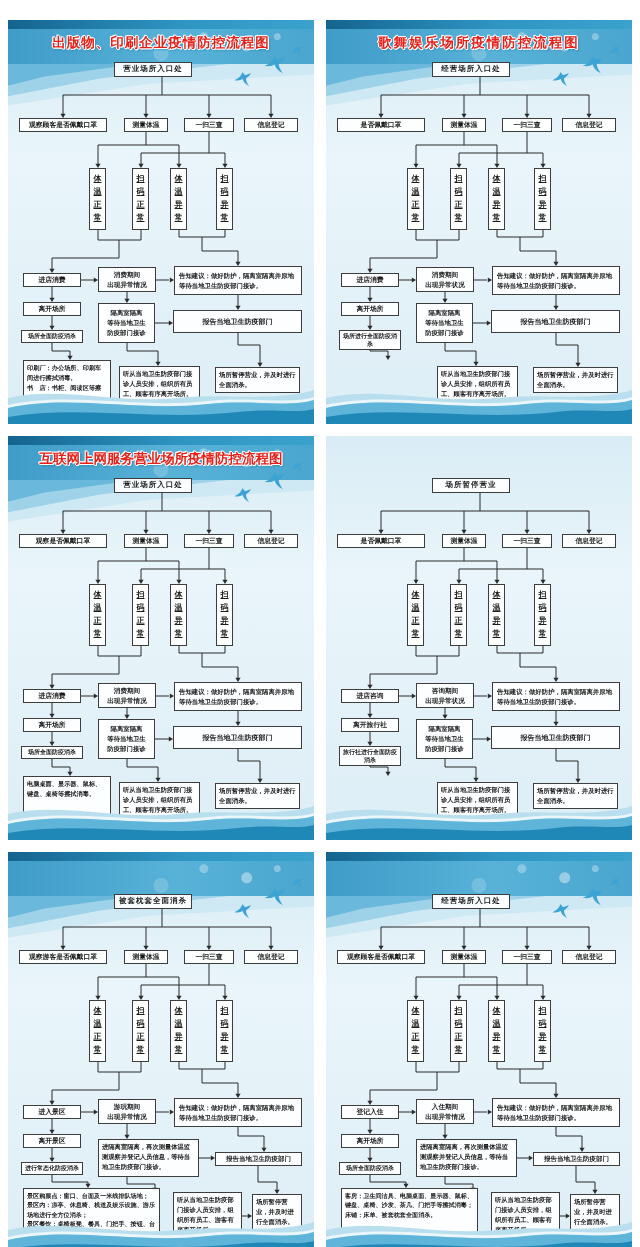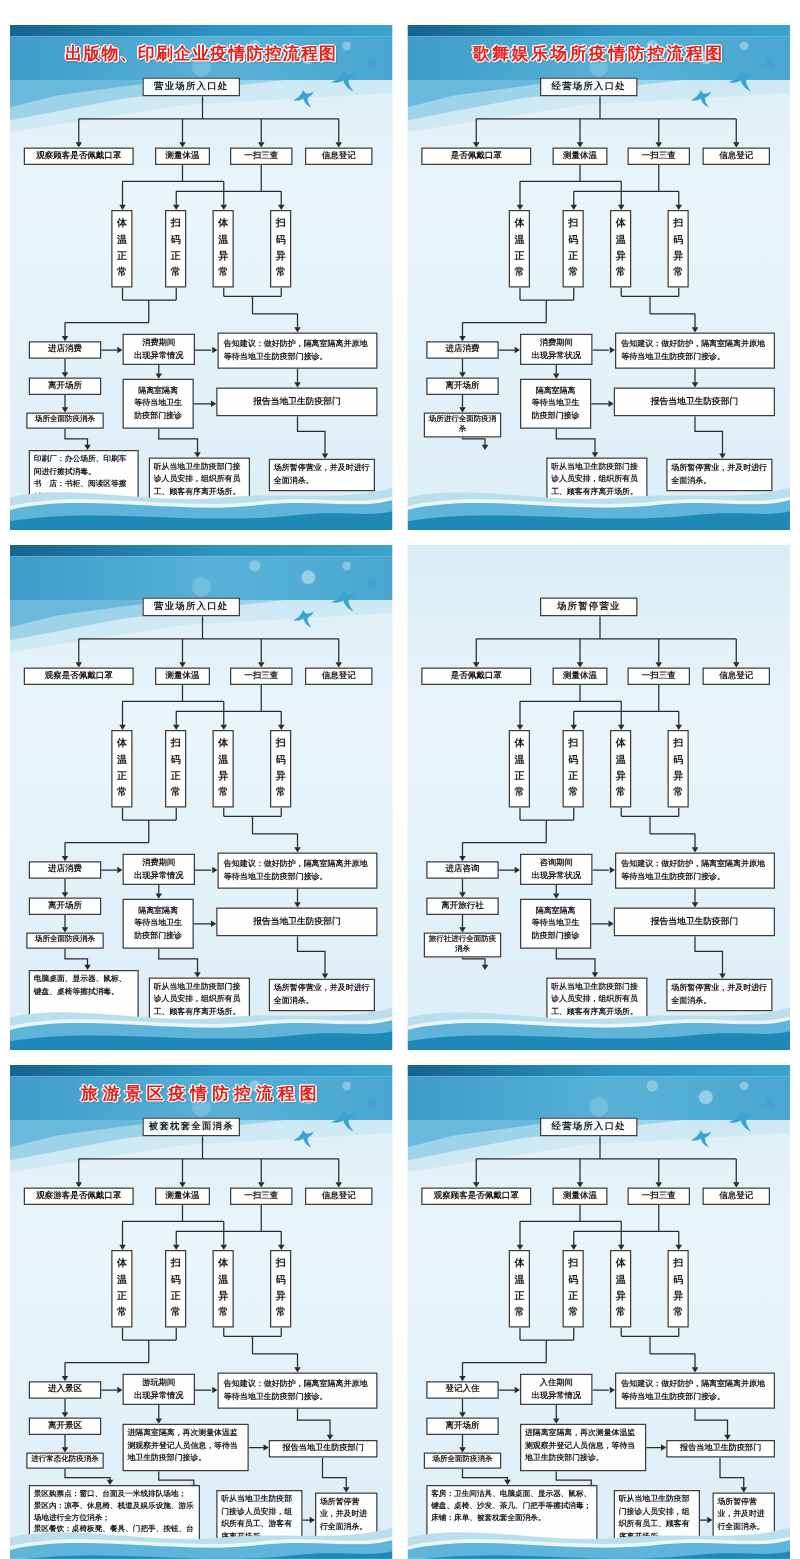--- a/index.html
+++ b/index.html
@@ -44,21 +44,21 @@
   .bx{position:absolute;background:rgba(255,255,255,.93);border:1px solid #3d3d3d;
       color:#1b1b1b;font-weight:bold;box-sizing:border-box;display:flex;
       align-items:center;justify-content:center;text-align:center;line-height:1.35;}
   .bx-entry{left:106px;top:42px;width:78px;height:15px;font-size:7.5px;letter-spacing:1px;}
   .bx-check{top:98px;height:14px;font-size:6.8px;padding:0 2px;}
   .c1{left:11px;width:88px;}
   .c2{left:116px;width:44px;}
   .c3{left:176px;width:50px;}
   .c4{left:236px;width:54px;}
   .bx-stat{top:148px;width:17px;height:62px;font-size:8px;line-height:1.62;
-           word-break:break-all;padding-top:4px;align-items:flex-start;}
+           word-break:break-all;padding-top:4px;align-items:flex-start;text-decoration:underline;}
   .sA{left:81px;} .sB{left:124px;} .sC{left:162px;} .sD{left:208px;}
   .bx-left1{left:15px;top:253px;width:58px;height:14px;font-size:6.8px;}
   .bx-left2{left:15px;top:282px;width:58px;height:14px;font-size:6.8px;}
   .bx-left3{left:13px;top:310px;width:62px;min-height:13px;font-size:6px;padding:1px;}
   .bx-mid1{left:90px;top:247px;width:58px;height:25px;font-size:6.6px;white-space:pre-line;line-height:1.5;}
   .bx-right1{left:166px;top:246px;width:128px;min-height:29px;font-size:6.4px;text-align:left;
              justify-content:flex-start;padding:2px 4px;line-height:1.55;}
   .layout-a .bx-mid2{left:90px;top:283px;width:57px;height:40px;font-size:6.4px;white-space:pre-line;line-height:1.6;}
   .layout-a .bx-report{left:165px;top:290px;width:129px;height:23px;font-size:7px;}
   .layout-a .bx-mid3{left:111px;top:346px;width:81px;min-height:32px;font-size:6.3px;text-align:left;
@@ -280,20 +280,21 @@
       <path fill="#2088b7" d="M0,39 C70,27 150,43 230,34 C262,30 288,36 306,31 L306,46 L0,46 Z"></path>
     </svg>
   </section>
     <section class="panel layout-a" style="--ts: 0px;">
     <div class="hdr">
       <div class="hdr-band"></div>
       <div class="hdr-title-band"></div>
       <div class="hdr-w1"></div>
       <div class="hdr-w2"></div>
       <div class="hdr-w3"></div>
+      <h2 class="panel-title">互联网上网服务营业场所疫情防控流程图</h2>
       <svg class="dove dove1" viewBox="0 0 14 11">
         <path d="M7,0 C6,3 4,5 1,6 C4,6.5 6,6 7,5 C7.5,7 9,9 12,10.5 C10,7.5 9.5,6 9.7,4.5 C11,4 12.5,2.5 13.2,0.8 C11,2 9.5,2.3 8.5,2 Z"></path>
       </svg>
       <svg class="dove dove2" viewBox="0 0 14 11">
         <path d="M7,0 C6,3 4,5 1,6 C4,6.5 6,6 7,5 C7.5,7 9,9 12,10.5 C10,7.5 9.5,6 9.7,4.5 C11,4 12.5,2.5 13.2,0.8 C11,2 9.5,2.3 8.5,2 Z"></path>
       </svg>
       <svg class="dove dove3" viewBox="0 0 14 11">
         <path d="M7,0 C6,3 4,5 1,6 C4,6.5 6,6 7,5 C7.5,7 9,9 12,10.5 C10,7.5 9.5,6 9.7,4.5 C11,4 12.5,2.5 13.2,0.8 C11,2 9.5,2.3 8.5,2 Z"></path>
       </svg>
     </div>
@@ -456,21 +457,20 @@
       <path fill="#2088b7" d="M0,39 C70,27 150,43 230,34 C262,30 288,36 306,31 L306,46 L0,46 Z"></path>
     </svg>
   </section>
     <section class="panel layout-b" style="--ts: 4px;">
     <div class="hdr">
       <div class="hdr-band"></div>
       <div class="hdr-title-band"></div>
       <div class="hdr-w1"></div>
       <div class="hdr-w2"></div>
       <div class="hdr-w3"></div>
-      <h2 class="panel-title">旅游景区疫情防控流程图</h2>
       <svg class="dove dove1" viewBox="0 0 14 11">
         <path d="M7,0 C6,3 4,5 1,6 C4,6.5 6,6 7,5 C7.5,7 9,9 12,10.5 C10,7.5 9.5,6 9.7,4.5 C11,4 12.5,2.5 13.2,0.8 C11,2 9.5,2.3 8.5,2 Z"></path>
       </svg>
       <svg class="dove dove2" viewBox="0 0 14 11">
         <path d="M7,0 C6,3 4,5 1,6 C4,6.5 6,6 7,5 C7.5,7 9,9 12,10.5 C10,7.5 9.5,6 9.7,4.5 C11,4 12.5,2.5 13.2,0.8 C11,2 9.5,2.3 8.5,2 Z"></path>
       </svg>
       <svg class="dove dove3" viewBox="0 0 14 11">
         <path d="M7,0 C6,3 4,5 1,6 C4,6.5 6,6 7,5 C7.5,7 9,9 12,10.5 C10,7.5 9.5,6 9.7,4.5 C11,4 12.5,2.5 13.2,0.8 C11,2 9.5,2.3 8.5,2 Z"></path>
       </svg>
     </div>

